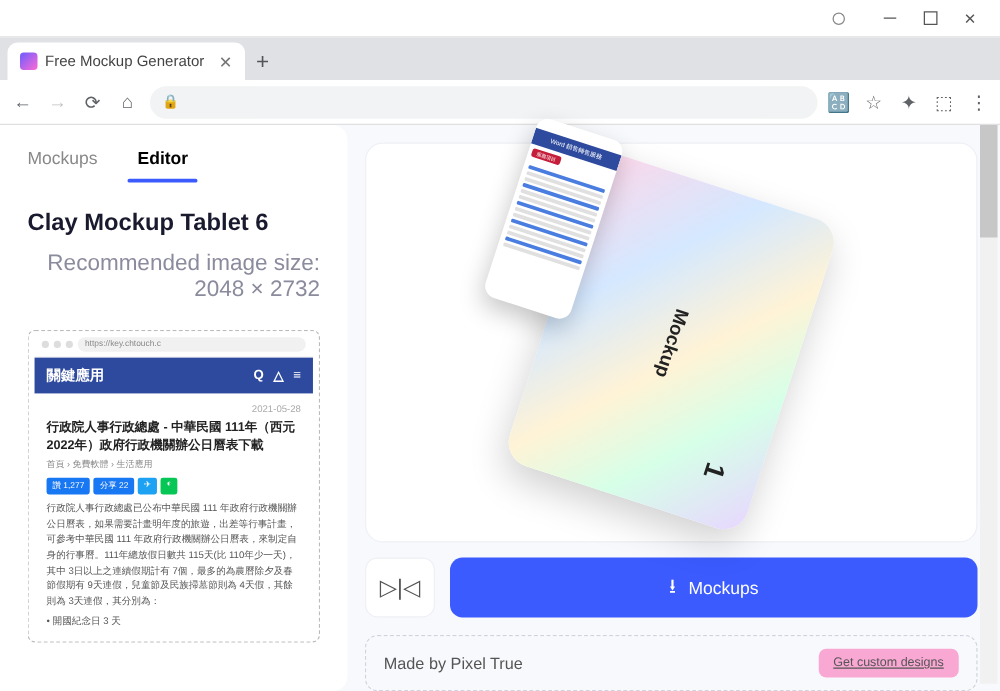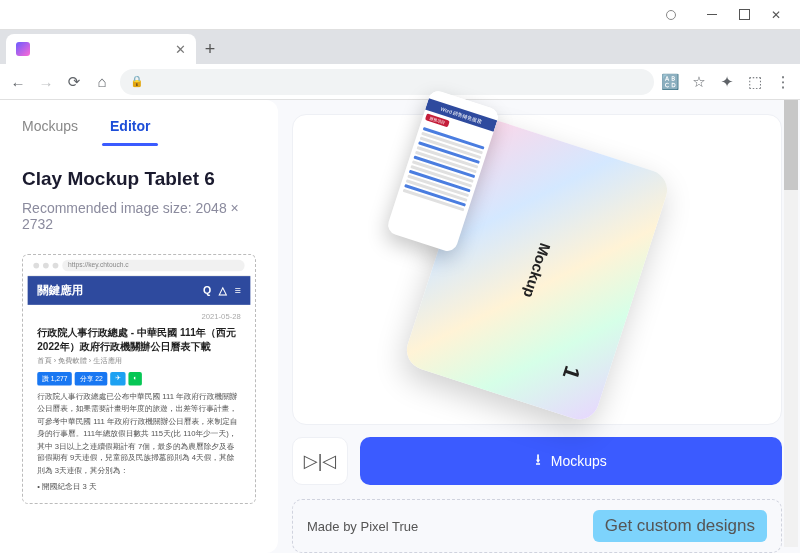--- a/index.html
+++ b/index.html
@@ -26,24 +26,24 @@
 .addr { flex: 1; height: 26px; background: #f1f3f4; border-radius: 13px; display: flex; align-items: center; padding: 0 10px; font-size: 13px; color: #555; gap:8px;}
 .lock { font-size:11px; color:#5f6368;}
 .tb-right { display:flex; gap:10px; align-items:center; }
 .tb-ico { width:18px; height:18px; color:#5f6368; font-size:15px; display:flex; align-items:center; justify-content:center;}
 
 
 .page { display: flex; height: calc(553px - 100px); background: #f8f9fc; }
 .sidebar { width: 278px; background: #fff; border-radius: 0 12px 12px 0; padding: 18px 22px; overflow: hidden; }
 .tabs { display: flex; gap: 32px; margin-bottom: 24px; font-size: 14px; }
 .tabs .t { color: #888; padding-bottom: 10px; position:relative;}
-.tabs .t.active { color: #1d4ed8; font-weight: 600; }
+.tabs .t.active { color: #000000; font-weight: 600; }
 .tabs .t.active::after { content:""; position:absolute; left:-8px; right:-8px; bottom:-2px; height:3px; background:#3b5bff; border-radius:2px;}
 .mockup-title { font-size: 19px; font-weight: 700; color: #1a1a2e; margin-bottom: 10px; }
-.recommended { font-size: 14px; color: #8b8b9e; margin-bottom: 22px; }
+.recommended { font-size: 18px; color: #8b8b9e; margin-bottom: 22px; text-align: right; }
 
 .dropzone { border: 1.5px dashed #bbb; border-radius: 6px; height: 250px; overflow: hidden; }
 .mini { transform: scale(0.96); transform-origin: top center; }
 .mini-top { height: 22px; background: #fff; display:flex; align-items:center; padding:0 6px; gap:4px; border-bottom:1px solid #eee;}
 .mini-dot { width:6px;height:6px;border-radius:50%; background:#ddd;}
 .mini-addr { flex:1; height:12px; background:#f1f1f1; border-radius:6px; font-size:7px; display:flex; align-items:center; padding:0 6px; color:#888;}
 .mini-banner { background: #2e4a9e; color:#fff; height: 30px; display:flex; align-items:center; justify-content:space-between; padding: 0 10px; font-size: 12px; font-weight:600;}
 .mini-banner-icons { display:flex; gap:8px; font-size:11px;}
 .mini-body { padding: 8px 10px; font-size: 9px; background:#fff;}
 .mini-date { text-align:right; color:#aaa; font-size:8px; margin-bottom:4px;}
@@ -68,38 +68,39 @@
 .phone-body{ padding:2px 4px;}
 .phone-line{ height:3px; background:#e0e0e0; margin:2px 0; border-radius:1px;}
 .phone-line.b{ background:#4a7de0;}
 
 .actions { display: flex; gap: 12px; margin-top: 12px; }
 .flip { width: 56px; height: 48px; background:#fff; border:1px solid #eef0f5; border-radius:10px; display:flex; align-items:center; justify-content:center; font-size:18px; color:#555;}
 .download { flex:1; height:48px; background:#3b5bff; border-radius:10px; color:#fff; display:flex; align-items:center; justify-content:center; gap:10px; font-size:14px; font-weight:500;}
 .dl-ico { font-size:16px;}
 
 .footer-box { margin-top: 14px; border:1.5px dashed #d0d3de; border-radius:10px; padding: 10px 14px; font-size:13px; color:#555; display:flex; justify-content:space-between; align-items:center;gap:40px;}
-.custom-btn { background:#7dd3fc; border-radius:6px; padding:6px 12px; font-size:17px; color:#555;}
+.custom-btn { background:#f9a8d4; border-radius:6px; padding:6px 12px; font-size:10px; color:#555;text-decoration:underline;}
 
 .vscroll { position:absolute; right:2px; top:100px; bottom:6px; width:14px; background:#f1f1f1;}
 .vscroll-thumb{ position:absolute; top:0; width:100%; height:90px; background:#c7c7c7;}
 </style>
 </head>
 <body>
 
 <div class="titlebar">
   <div class="win-dot"></div>
   <div class="win-btn min"></div>
   <div class="win-btn max"></div>
   <div class="win-btn close"></div>
 </div>
 
 <div class="tabstrip">
   <div class="tab">
     <span class="tab-favicon"></span>
+    <span>Free Mockup Generator</span>
     <span class="tab-close">✕</span>
   </div>
   <div class="newtab">+</div>
 </div>
 
 <div class="toolbar">
   <div class="nav-ico">←</div>
   <div class="nav-ico" style="opacity:.4">→</div>
   <div class="nav-ico">⟳</div>
   <div class="nav-ico">⌂</div>

